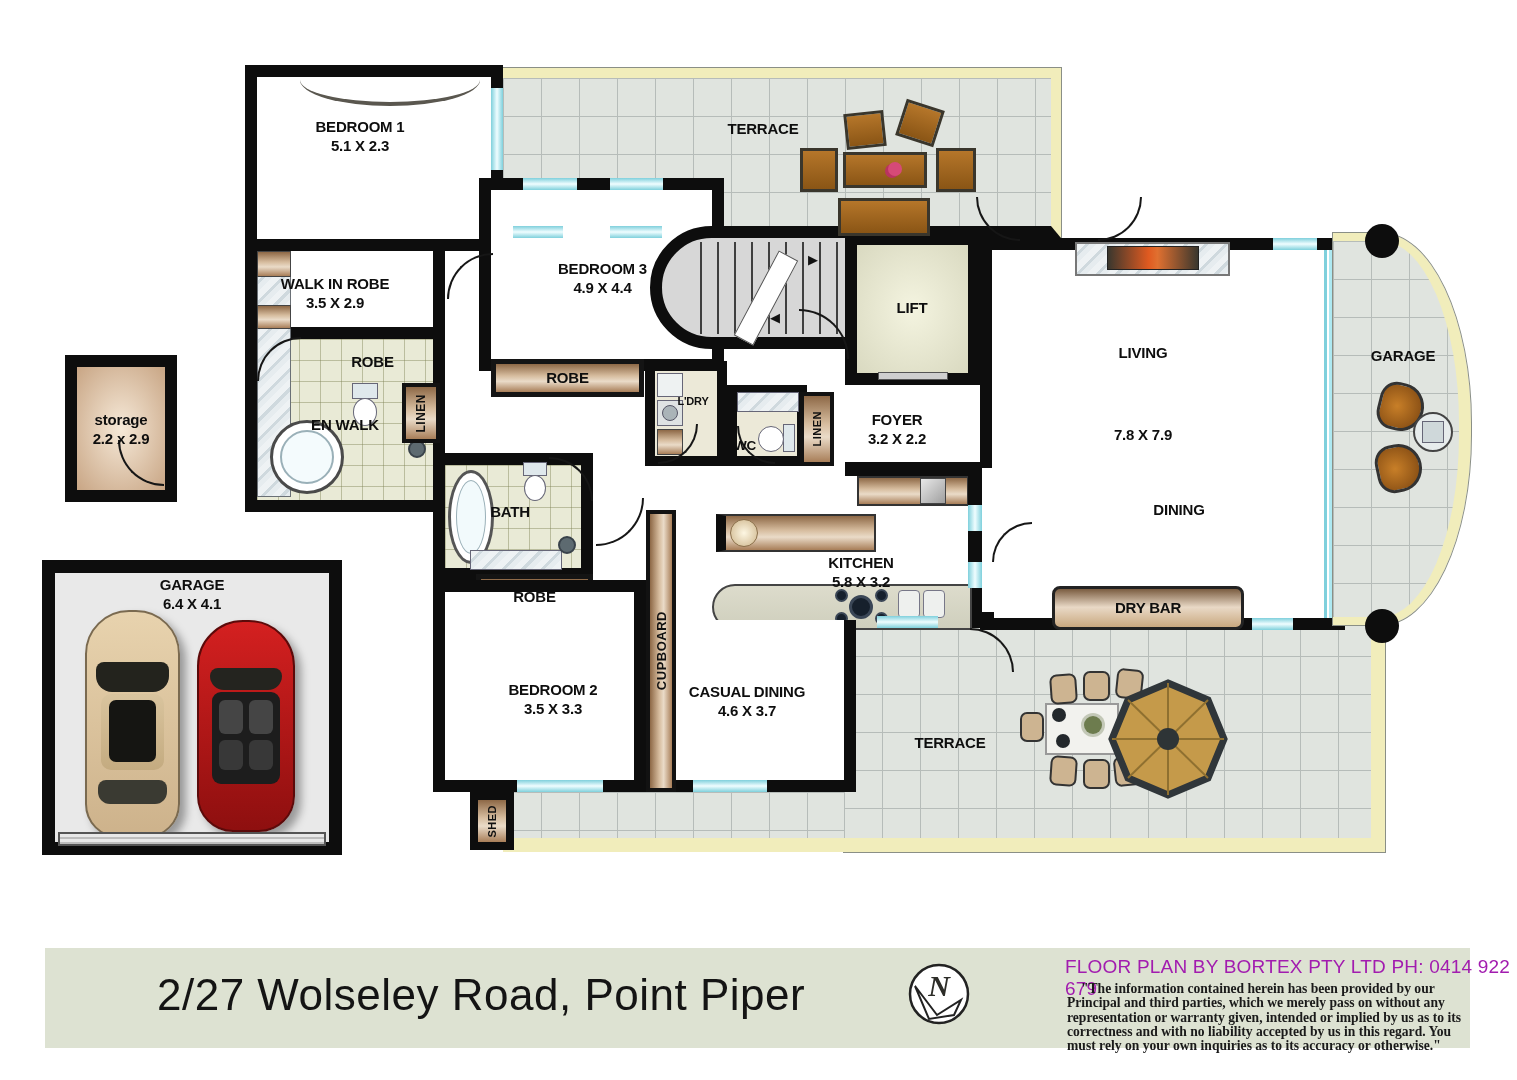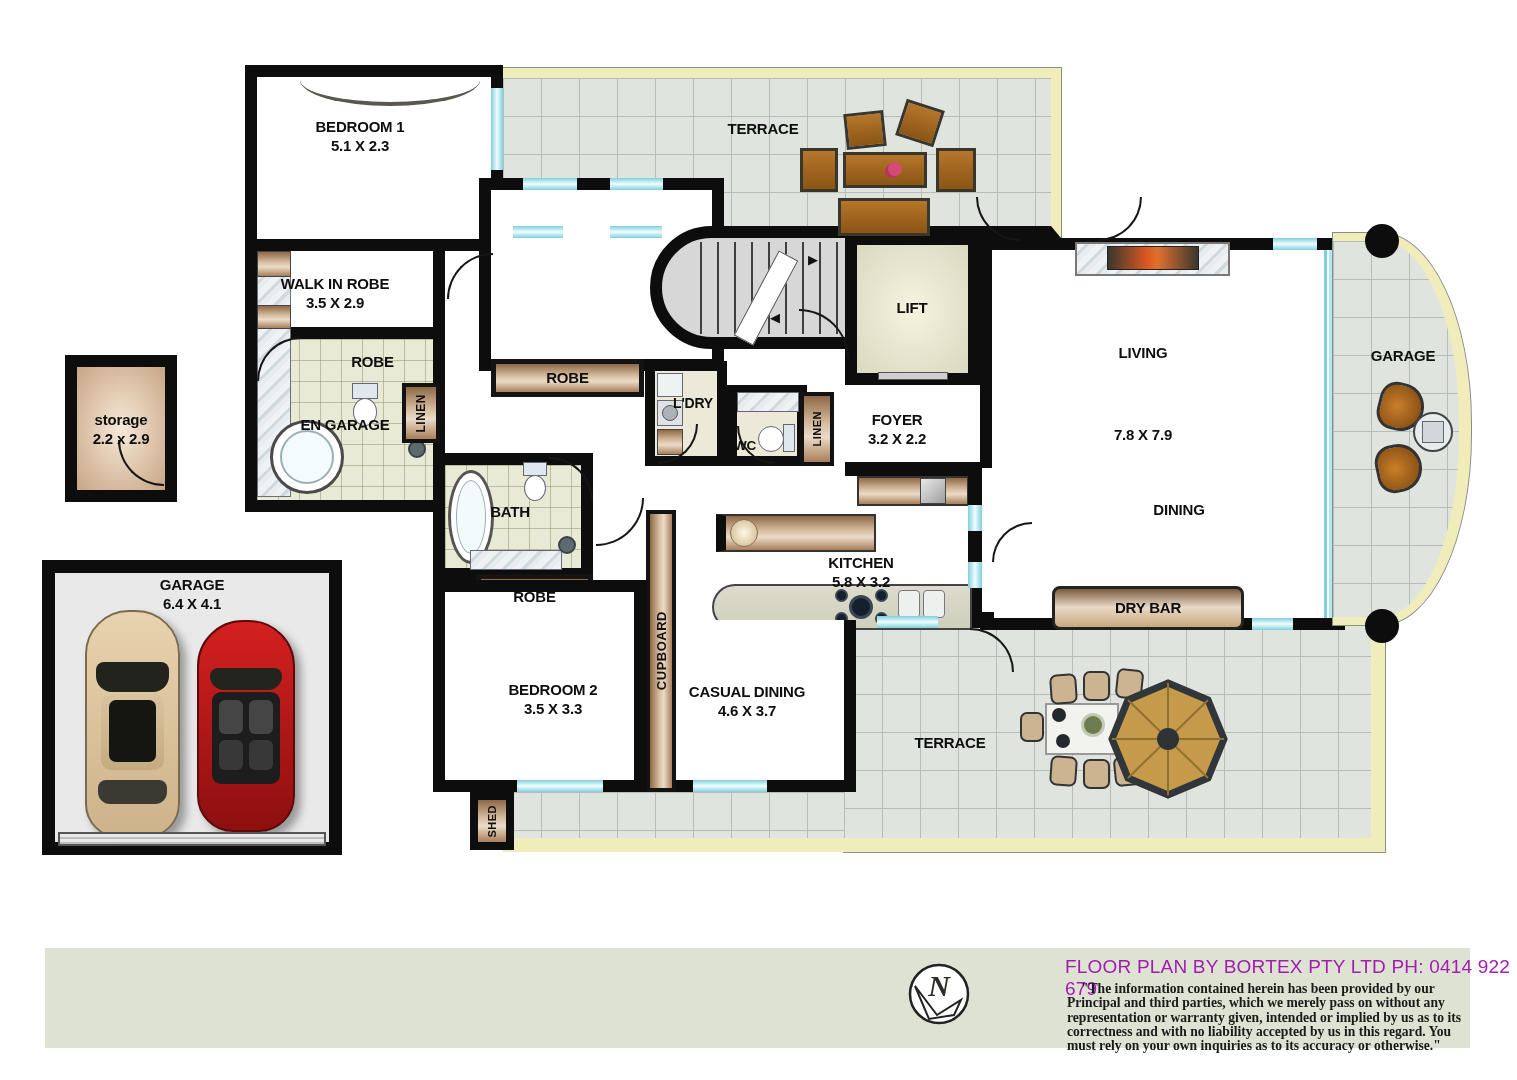--- a/index.html
+++ b/index.html
@@ -293,30 +293,33 @@
   <div class="lbl" style="left:663px;top:120px;width:200px">
     <span>TERRACE</span>
   </div>
   <div class="lbl" style="left:270px;top:275px;width:130px;white-space:normal">
     <span>WALK IN ROBE</span><span class="dims">3.5 X 2.9</span>
   </div>
   <div class="lbl" style="left:300px;top:353px;width:145px">
     <span>ROBE</span>
   </div>
   <div class="abs beige" style="left:300px;top:347px;width:145px;height:42px;border:5px solid #141414;box-sizing:border-box;z-index:-1"></div>
+  <div class="lbl" style="left:495px;top:260px;width:215px">
+    <span>BEDROOM 3</span><span class="dims">4.9 X 4.4</span>
+  </div>
   <div class="lbl" style="left:491px;top:369px;width:153px">
     <span>ROBE</span>
   </div>
   <div class="lbl" style="left:280px;top:416px;width:130px">
-    <span>EN GARAGE</span>
+    <span>EN WALK</span>
   </div>
   <div class="lbl" style="left:862px;top:299px;width:100px">
     <span>LIFT</span>
   </div>
-  <div class="lbl" style="left:660px;top:395px;width:66px;font-size:14px">
+  <div class="lbl" style="left:660px;top:395px;width:66px;font-size:11px">
     <span>L'DRY</span>
   </div>
   <div class="lbl" style="left:723px;top:438px;width:44px;font-size:13.5px">
     <span>WC</span>
   </div>
   <div class="lbl" style="left:817px;top:411px;width:160px">
     <span>FOYER</span><span class="dims">3.2 X 2.2</span>
   </div>
   <div class="lbl" style="left:1043px;top:344px;width:200px">
     <span>LIVING</span>
@@ -352,20 +355,21 @@
     <span>CASUAL DINING</span><span class="dims">4.6 X 3.7</span>
   </div>
   <div class="lbl" style="left:870px;top:734px;width:160px">
     <span>TERRACE</span>
   </div>
   <div class="lbl" style="left:112px;top:576px;width:160px">
     <span>GARAGE</span><span class="dims">6.4 X 4.1</span>
   </div>
 
   <div id="footer-bar">
+    <div id="addr">2/27 Wolseley Road, Point Piper</div>
     <svg style="position:absolute;left:862px;top:14px" width="64" height="64" viewBox="0 0 64 64">
       <circle cx="32" cy="32" r="29" fill="#ffffff" stroke="#222" stroke-width="2.5"></circle>
       <path d="M8 24 L30 53 L54 38 L47 53 L22 57 Z" fill="none" stroke="#222" stroke-width="2"></path>
       <text x="32" y="34" text-anchor="middle" font-family="Liberation Serif, serif" font-size="30" font-weight="bold" font-style="italic" fill="#2d2d28">N</text>
     </svg>
     <div id="provider">FLOOR PLAN BY BORTEX PTY LTD PH: 0414 922 679</div>
     <div id="disclaimer">"The information contained herein has been provided by our Principal and third parties, which we merely pass on without any representation or warranty given, intended or implied by us as to its correctness and with no liability accepted by us in this regard. You must rely on your own inquiries as to its accuracy or otherwise."</div>
   </div>
 
 </div>

